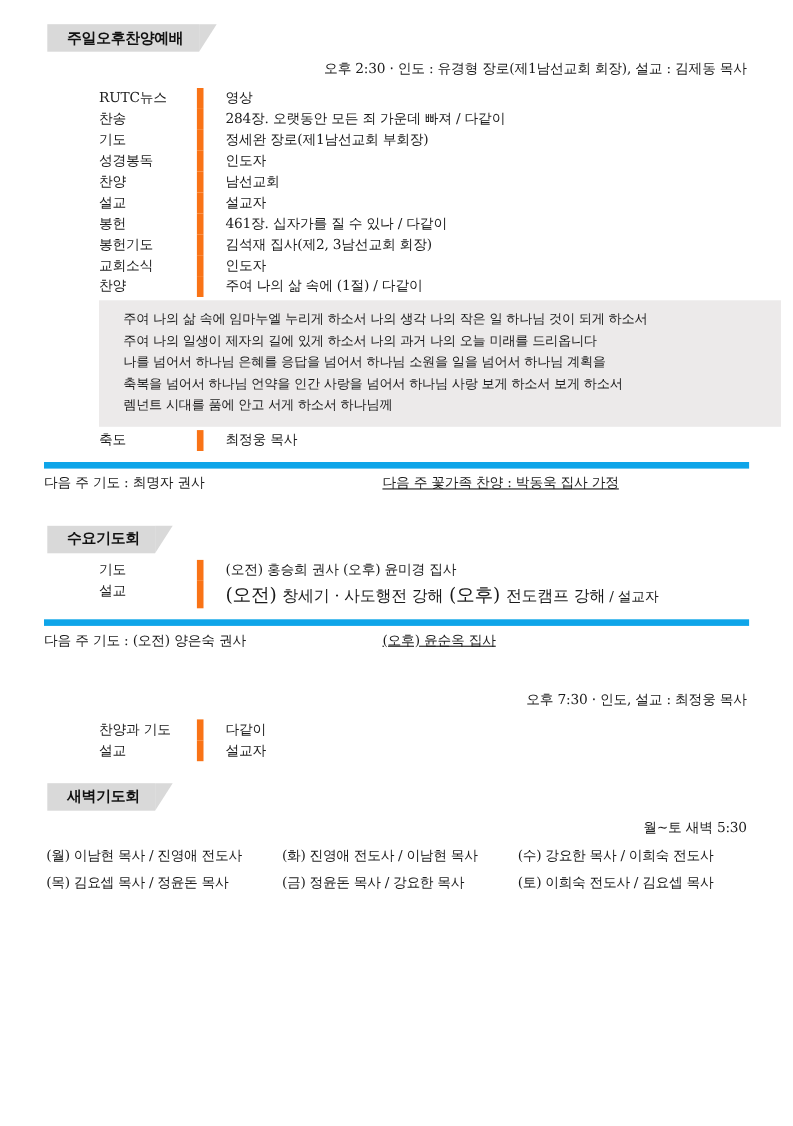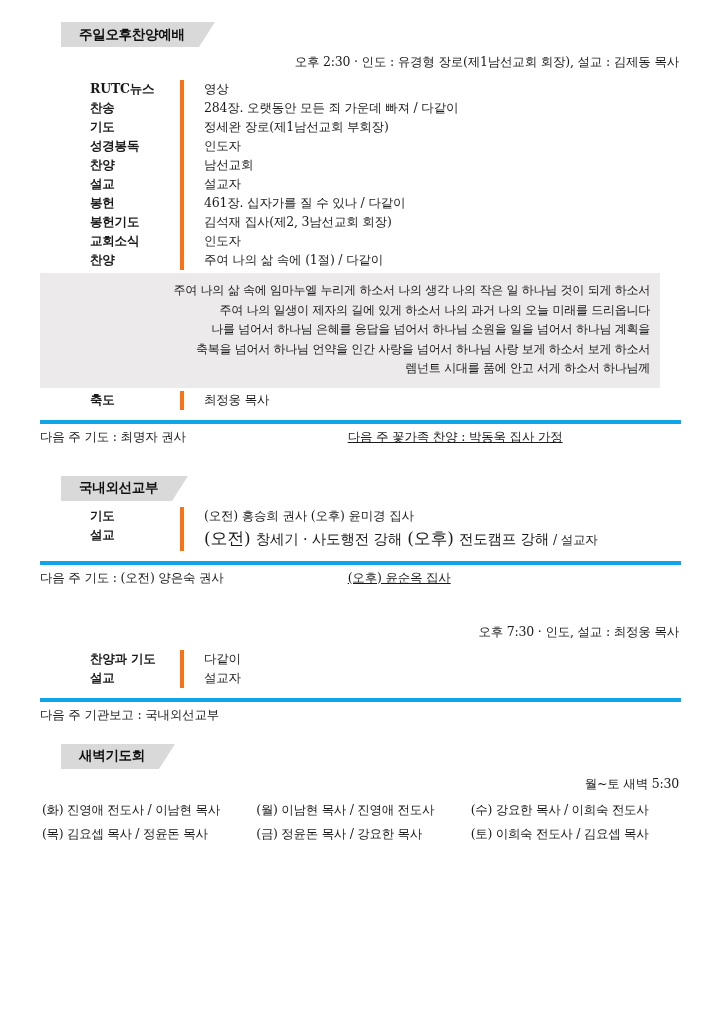--- a/index.html
+++ b/index.html
@@ -19,21 +19,21 @@
     position: relative;
     width: 721px;
     height: 1024px;
     padding: 22px 40px 10px 40px;
   }
 
   
   .sec-head {
     position: relative;
     height: 25px;
-    margin-left: 21px;
+    margin-left: 3px;
     margin-bottom: 6px;
   }
   .sec-head .ribbon {
     position: absolute;
     left: 0; top: 0;
     height: 25px;
     background: #d9d9d9;
     display: flex;
     align-items: center;
     padding: 0 14px 0 18px;
@@ -70,48 +70,48 @@
     width: 620px;
   }
   table.order td {
     vertical-align: top;
     padding: 1px 0;
     font-size: 12.5px;
     letter-spacing: -0.2px;
   }
   table.order td.label {
     width: 92px;
-    font-weight: bold;
+    font-weight: normal;
     padding-right: 10px;
     white-space: nowrap;
   }
   table.order td.val {
-    border-left: 4px solid #f97316;
+    border-left: 6px solid #f97316;
     padding-left: 20px;
   }
 
   
   .lyrics {
+    margin-left: 50px;
     width: 620px;
     background: #eceaea;
     padding: 8px 10px 9px 22px;
     margin-top: 3px;
     margin-bottom: 3px;
-    text-align: right;
   }
   .lyrics div {
     font-size: 12px;
     line-height: 1.63;
     letter-spacing: -0.25px;
     color: #1a1a1a;
   }
 
   
   .note {
-    border-top: 4px solid #0ea5e9;
+    border-top: 6px solid #0ea5e9;
     margin-top: 10px;
     padding-top: 5px;
     font-size: 12.5px;
     letter-spacing: -0.2px;
     display: flex;
     align-items: flex-end;
   }
   .note .left { width: 48%; }
   .note .right { flex: 1; text-decoration: underline; }
   .note.single { display: block; }
@@ -219,21 +219,21 @@
       <span class="left">다음 주 기도 : 최명자 권사</span>
       <span class="right">다음 주 꽃가족 찬양 : 박동욱 집사 가정</span>
     </div>
   </div>
 
   <div class="gap-lg"></div>
 
   <div>
     <div class="sec-head">
       <div class="ribbon">
-        <span class="sec-title">국내외선교부</span>
+        <span class="sec-title">수요기도회</span>
       </div>
     </div>
 
 
     <table class="order">
       <tbody>
           <tr>
         <td class="label">기도</td>
         <td class="val">(오전) 홍승희 권사  (오후) 윤미경 집사</td>
       </tr>
@@ -264,39 +264,36 @@
         <td class="label">찬양과 기도</td>
         <td class="val">다같이</td>
       </tr>
       <tr>
         <td class="label">설교</td>
         <td class="val">설교자</td>
       </tr>
     </tbody>
       </table>
 
-    <div class="note single">
-      <span>다음 주 기관보고 : 국내외선교부</span>
-    </div>
   </div>
 
   <div class="gap-md"></div>
 
   <div>
     <div class="sec-head">
       <div class="ribbon">
         <span class="sec-title">새벽기도회</span>
       </div>
     </div>
 
     <div class="info-line">월~토 새벽 5:30</div>
 
     <div class="dawn-grid">
+      <div>(월) 이남현 목사 / 진영애 전도사</div>
       <div>(화) 진영애 전도사 / 이남현 목사</div>
-      <div>(월) 이남현 목사 / 진영애 전도사</div>
       <div>(수) 강요한 목사 / 이희숙 전도사</div>
       <div>(목) 김요셉 목사 / 정윤돈 목사</div>
       <div>(금) 정윤돈 목사 / 강요한 목사</div>
       <div>(토) 이희숙 전도사 / 김요셉 목사</div>
     </div>
   </div>
 
 </div>
 
 </body></html>

